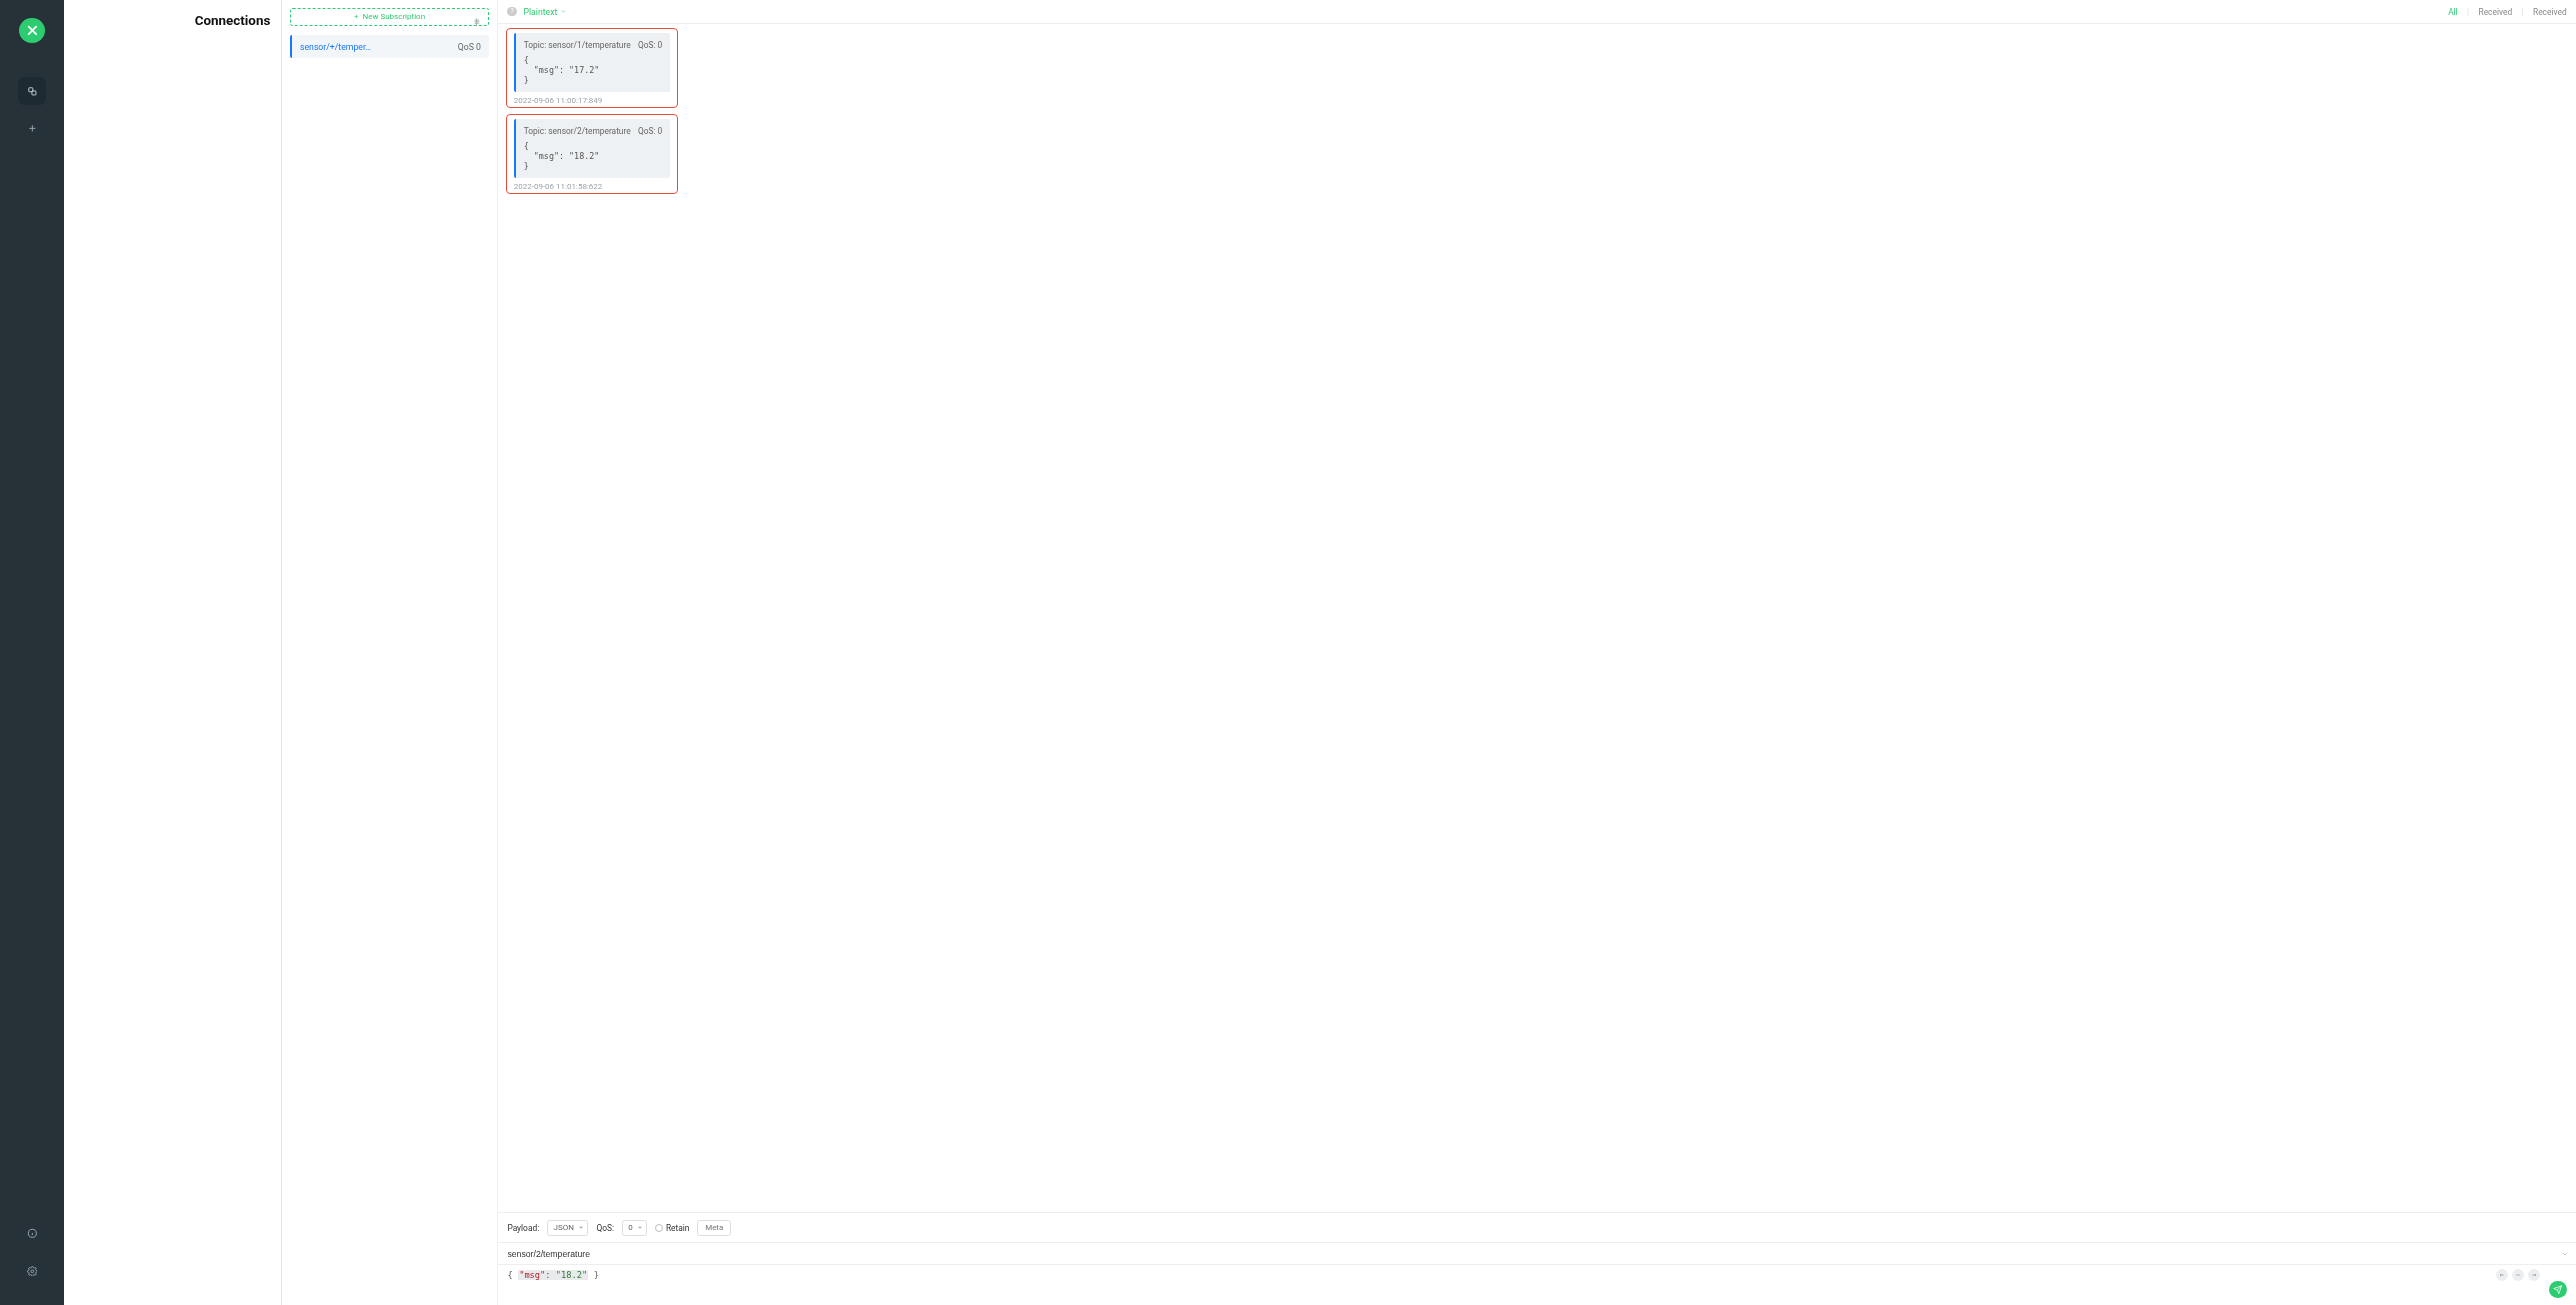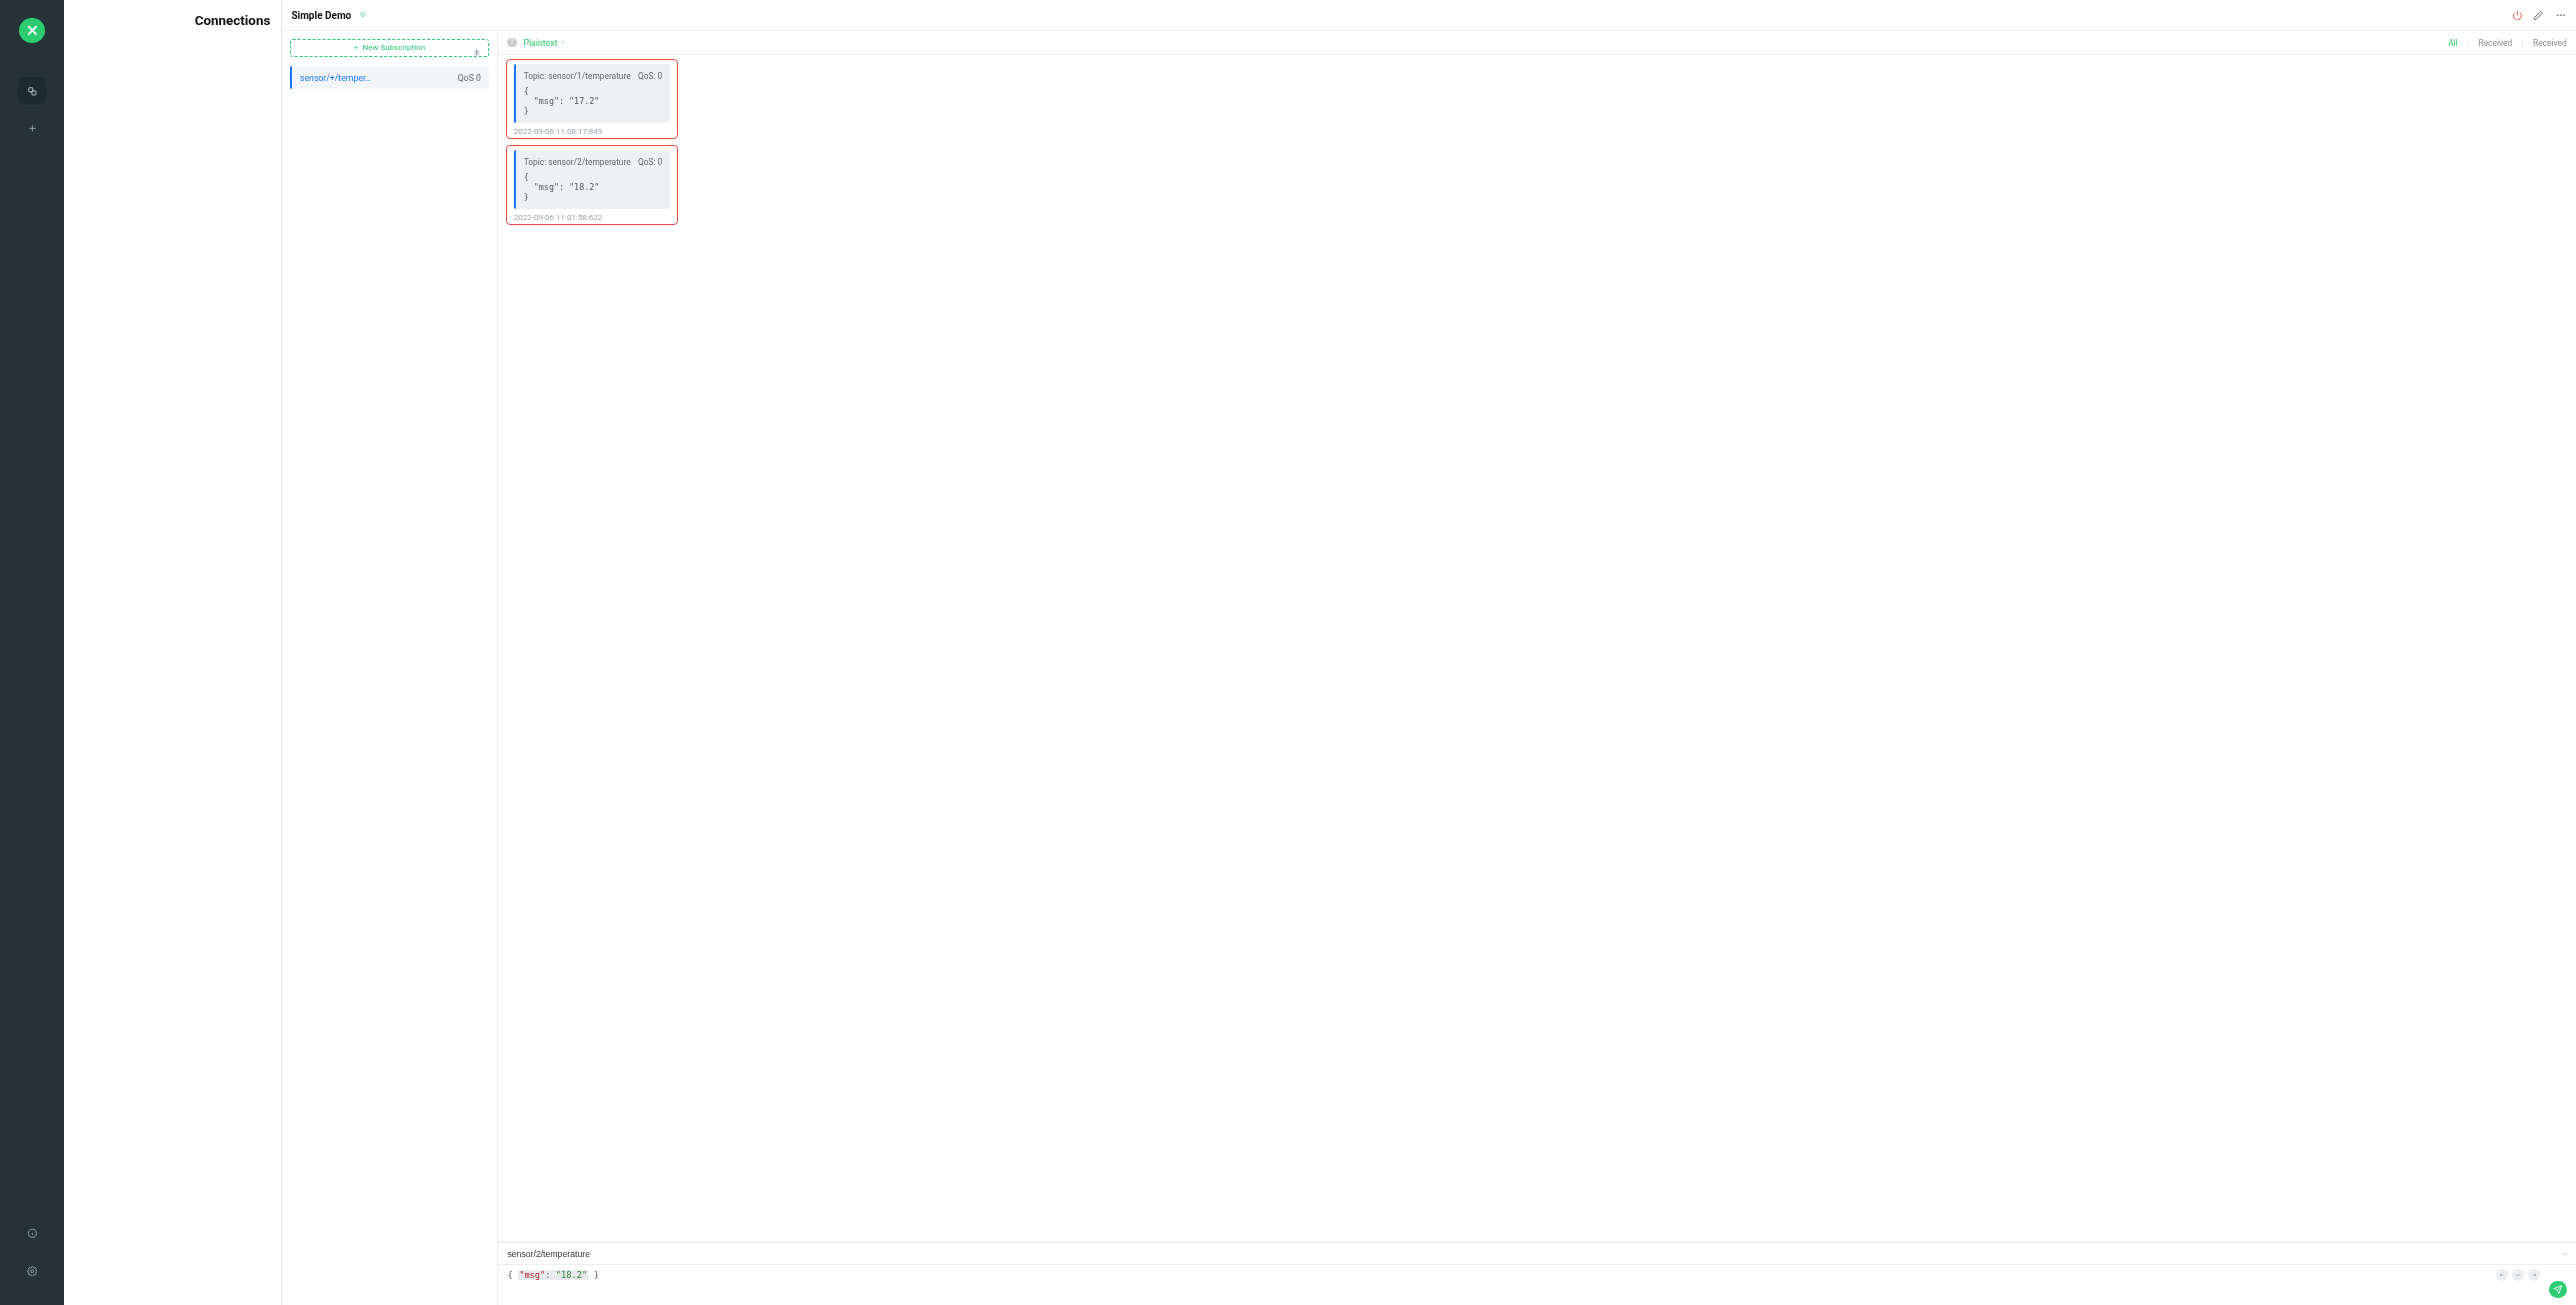--- a/index.html
+++ b/index.html
@@ -114,50 +114,20 @@
 
   </div>
 </div>
 
 <div class="panel-conn">
   <h1>Connections</h1>
 </div>
 
 <div class="main">
 
-  <div class="topbar">
-    <span class="title">Simple Demo</span>
-    <span class="chev">
-      <svg width="9.4" height="9.4" viewBox="0 0 24 24" fill="none" stroke="currentColor" stroke-width="2">
-          <path d="M6 7l6 4 6-4M6 13l6 4 6-4"></path>
-        </svg>
-    </span>
-    <div class="right">
-      <span style="color:#e74c3c">
-        <svg class="ico" viewBox="0 0 24 24" fill="none" stroke="currentColor" stroke-width="2">
-            <path d="M18.36 6.64a9 9 0 1 1-12.73 0M12 2v10"></path>
-          </svg>
-
-      </span>
-      <span>
-        <svg class="ico" viewBox="0 0 24 24" fill="none" stroke="currentColor" stroke-width="2">
-            <path d="M17 3l4 4L7 21H3v-4z"></path>
-          </svg>
-
-      </span>
-      <span>
-        <svg width="12" height="10.7" viewBox="0 0 24 24" fill="currentColor">
-            <circle cx="5" cy="12" r="1.8"></circle>
-            <circle cx="12" cy="12" r="1.8"></circle>
-            <circle cx="19" cy="12" r="1.8"></circle>
-          </svg>
-
-      </span>
-    </div>
-  </div>
 
   <div class="workspace">
     <div class="subs">
       <div class="subs-wrap">
         <div class="new-sub-btn">
           <span>+</span>
           <span>New Subscription</span>
         </div>
         <span class="collapse-btn">
           <svg width="9.4" height="9.4" viewBox="0 0 24 24" fill="none" stroke="currentColor" stroke-width="2">
@@ -213,20 +183,34 @@
               </div>
               <div class="msg-body">{
   "msg": "18.2"
 }</div>
             </div>
             <div class="msg-ts">2022-09-06 11:01:58:622</div>
           </div>
         </div>
 
       <div class="editor">
+        <div class="ed-ctrl">
+          <span>Payload:</span>
+          <span class="sel">
+              <span>JSON</span>
+            </span>
+          <span>QoS:</span>
+          <span class="sel">
+              <span>0</span>
+            </span>
+          <span><span class="radio"></span><span>Retain</span></span>
+          <span class="meta-btn">
+              <span>Meta</span>
+            </span>
+        </div>
         <div class="ed-topic">
           <input type="text" value="sensor/2/temperature" style="">
           <span class="dd">
             <svg width="8" height="8" viewBox="0 0 24 24" fill="none" stroke="currentColor" stroke-width="2">
                 <path d="M6 9l6 6 6-6"></path>
               </svg>
 
           </span>
         </div>
         <div class="ed-body">

